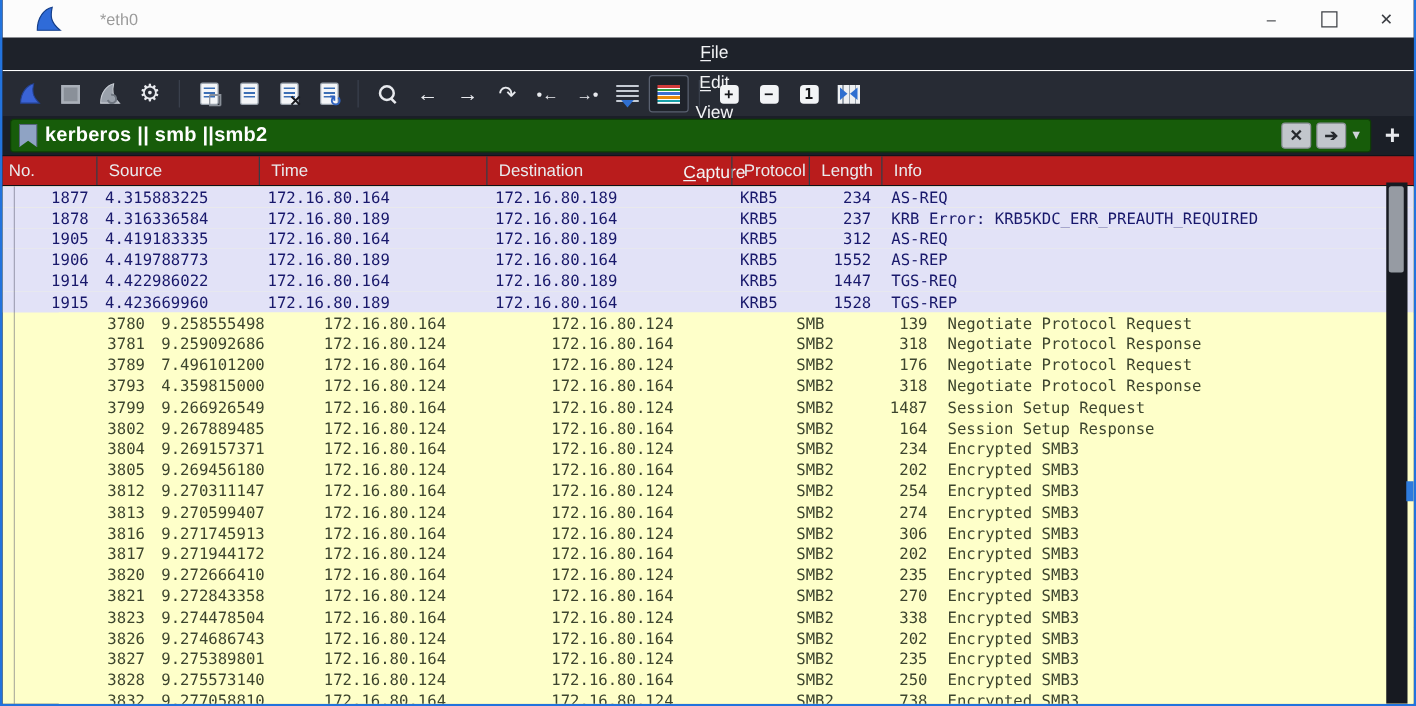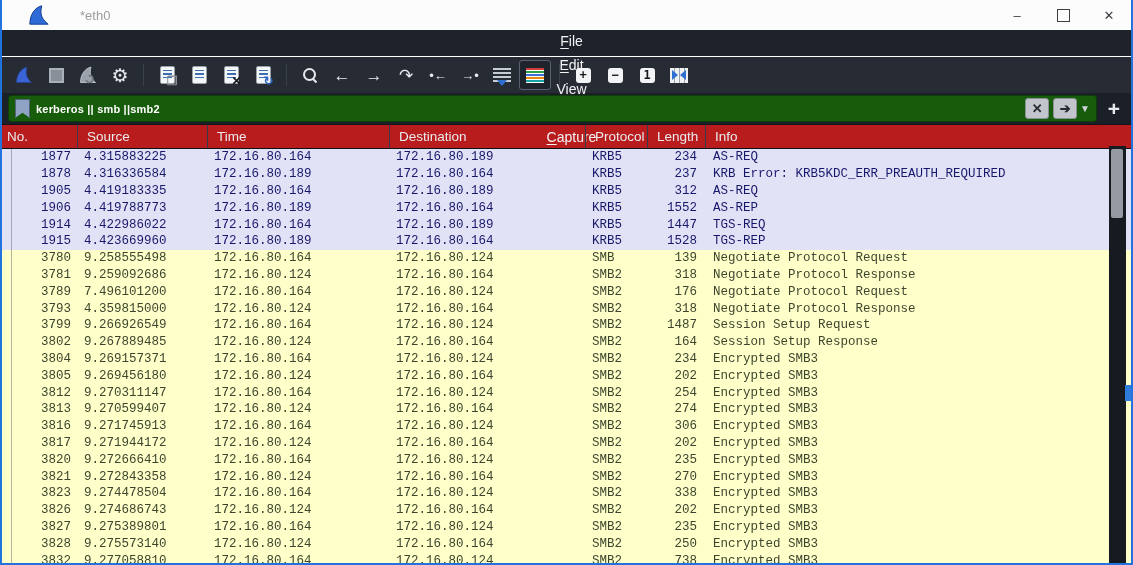--- a/index.html
+++ b/index.html
@@ -42,35 +42,35 @@
   .colicon{width:18px;height:15px;background:#eef0f2;position:relative;
      background:repeating-linear-gradient(90deg,#eef0f2 0 4px,#9aa3ad 4px 5px);}
   .colicon::before,.colicon::after{content:"";position:absolute;top:2px;width:0;height:0;border-top:5px solid transparent;border-bottom:5px solid transparent;}
   .colicon::before{left:2px;border-left:6px solid #2f6fd0;}
   .colicon::after{right:2px;border-right:6px solid #2f6fd0;}
   
   .filterbar{height:31px;background:#1b1f27;display:flex;align-items:center;padding:0 6px;border-bottom:1px solid #11141a;}
   .filter-field{flex:1;height:25px;background:#175c0a;border:1px solid #0e3d05;border-radius:3px;display:flex;align-items:center;padding:0 4px;}
   .bookmark{width:13px;height:17px;margin:0 6px 0 2px;background:#8fa3c4;border:1px solid #55637c;
      clip-path:polygon(0 0,100% 0,100% 100%,50% 72%,0 100%);}
-  .filter-text{flex:1;color:#ffffff;font-size:11px;font-weight:bold;letter-spacing:.2px;}
+  .filter-text{flex:1;color:#ffffff;font-size:16px;font-weight:bold;letter-spacing:.2px;}
   .ff-btn{width:22px;height:19px;background:#c2c6cc;border:1px solid #8b9097;border-radius:3px;display:flex;align-items:center;justify-content:center;color:#26292e;font-size:13px;font-weight:bold;margin-left:4px;}
   .ff-caret{color:#cfd3d9;font-size:10px;margin:0 2px 0 3px;}
   .plus-btn{color:#e8eaee;font-size:21px;font-weight:bold;width:22px;text-align:center;margin-left:6px;line-height:1;}
   
   .grid{display:grid;grid-template-columns:76px 130px 182px 196px 62px 58px 1fr;}
   .pl-header{height:23px;background:#b91c1c;color:#e9ebee;font-size:13.5px;align-items:center;border-bottom:1px solid #0e1116;}
   .pl-header .hc{padding-left:9px;height:100%;display:flex;align-items:center;border-right:1px solid #363c47;overflow:hidden;white-space:nowrap;}
   .pl-header .hc:first-child{padding-left:5px;}
   .pl-header .hc:last-child{border-right:none;}
   .pl-body{position:relative;height:419px;overflow:hidden;background:#feffc9;
      font-family:"DejaVu Sans Mono","Liberation Mono",monospace;font-size:12.5px;}
-  .prow{height:16.8px;align-items:center;white-space:nowrap;font-family:Liberation Mono, monospace;}
+  .prow{height:16.8px;align-items:center;white-space:nowrap;}
   .prow.krb{background:#e2e2f7;color:#18186b;}
-  .prow.smb{background:#feffc9;color:#3d452e;}
+  .prow.smb{background:#feffc9;color:#3d452e;margin-left:45px;}
   .prow .c-no{text-align:right;padding-right:7px;}
   .prow .c-time,.prow .c-src,.prow .c-dst,.prow .c-proto{padding-left:6px;}
   .prow .c-len{text-align:right;padding-right:9px;}
   .prow .c-info{padding-left:7px;overflow:hidden;}
   .left-rule{position:absolute;left:9px;top:0;bottom:0;width:1px;background:rgba(90,90,110,.45);}
   .vscroll{position:absolute;right:5px;top:146px;bottom:0;width:17px;background:#171a21;}
   .vthumb{position:absolute;left:2px;width:12px;top:3px;height:69px;background:#969ba3;border-radius:2px;}
   .edge-marker{position:absolute;right:0;top:385px;width:6px;height:16px;background:#2e7bdc;}
 </style>
 </head>

